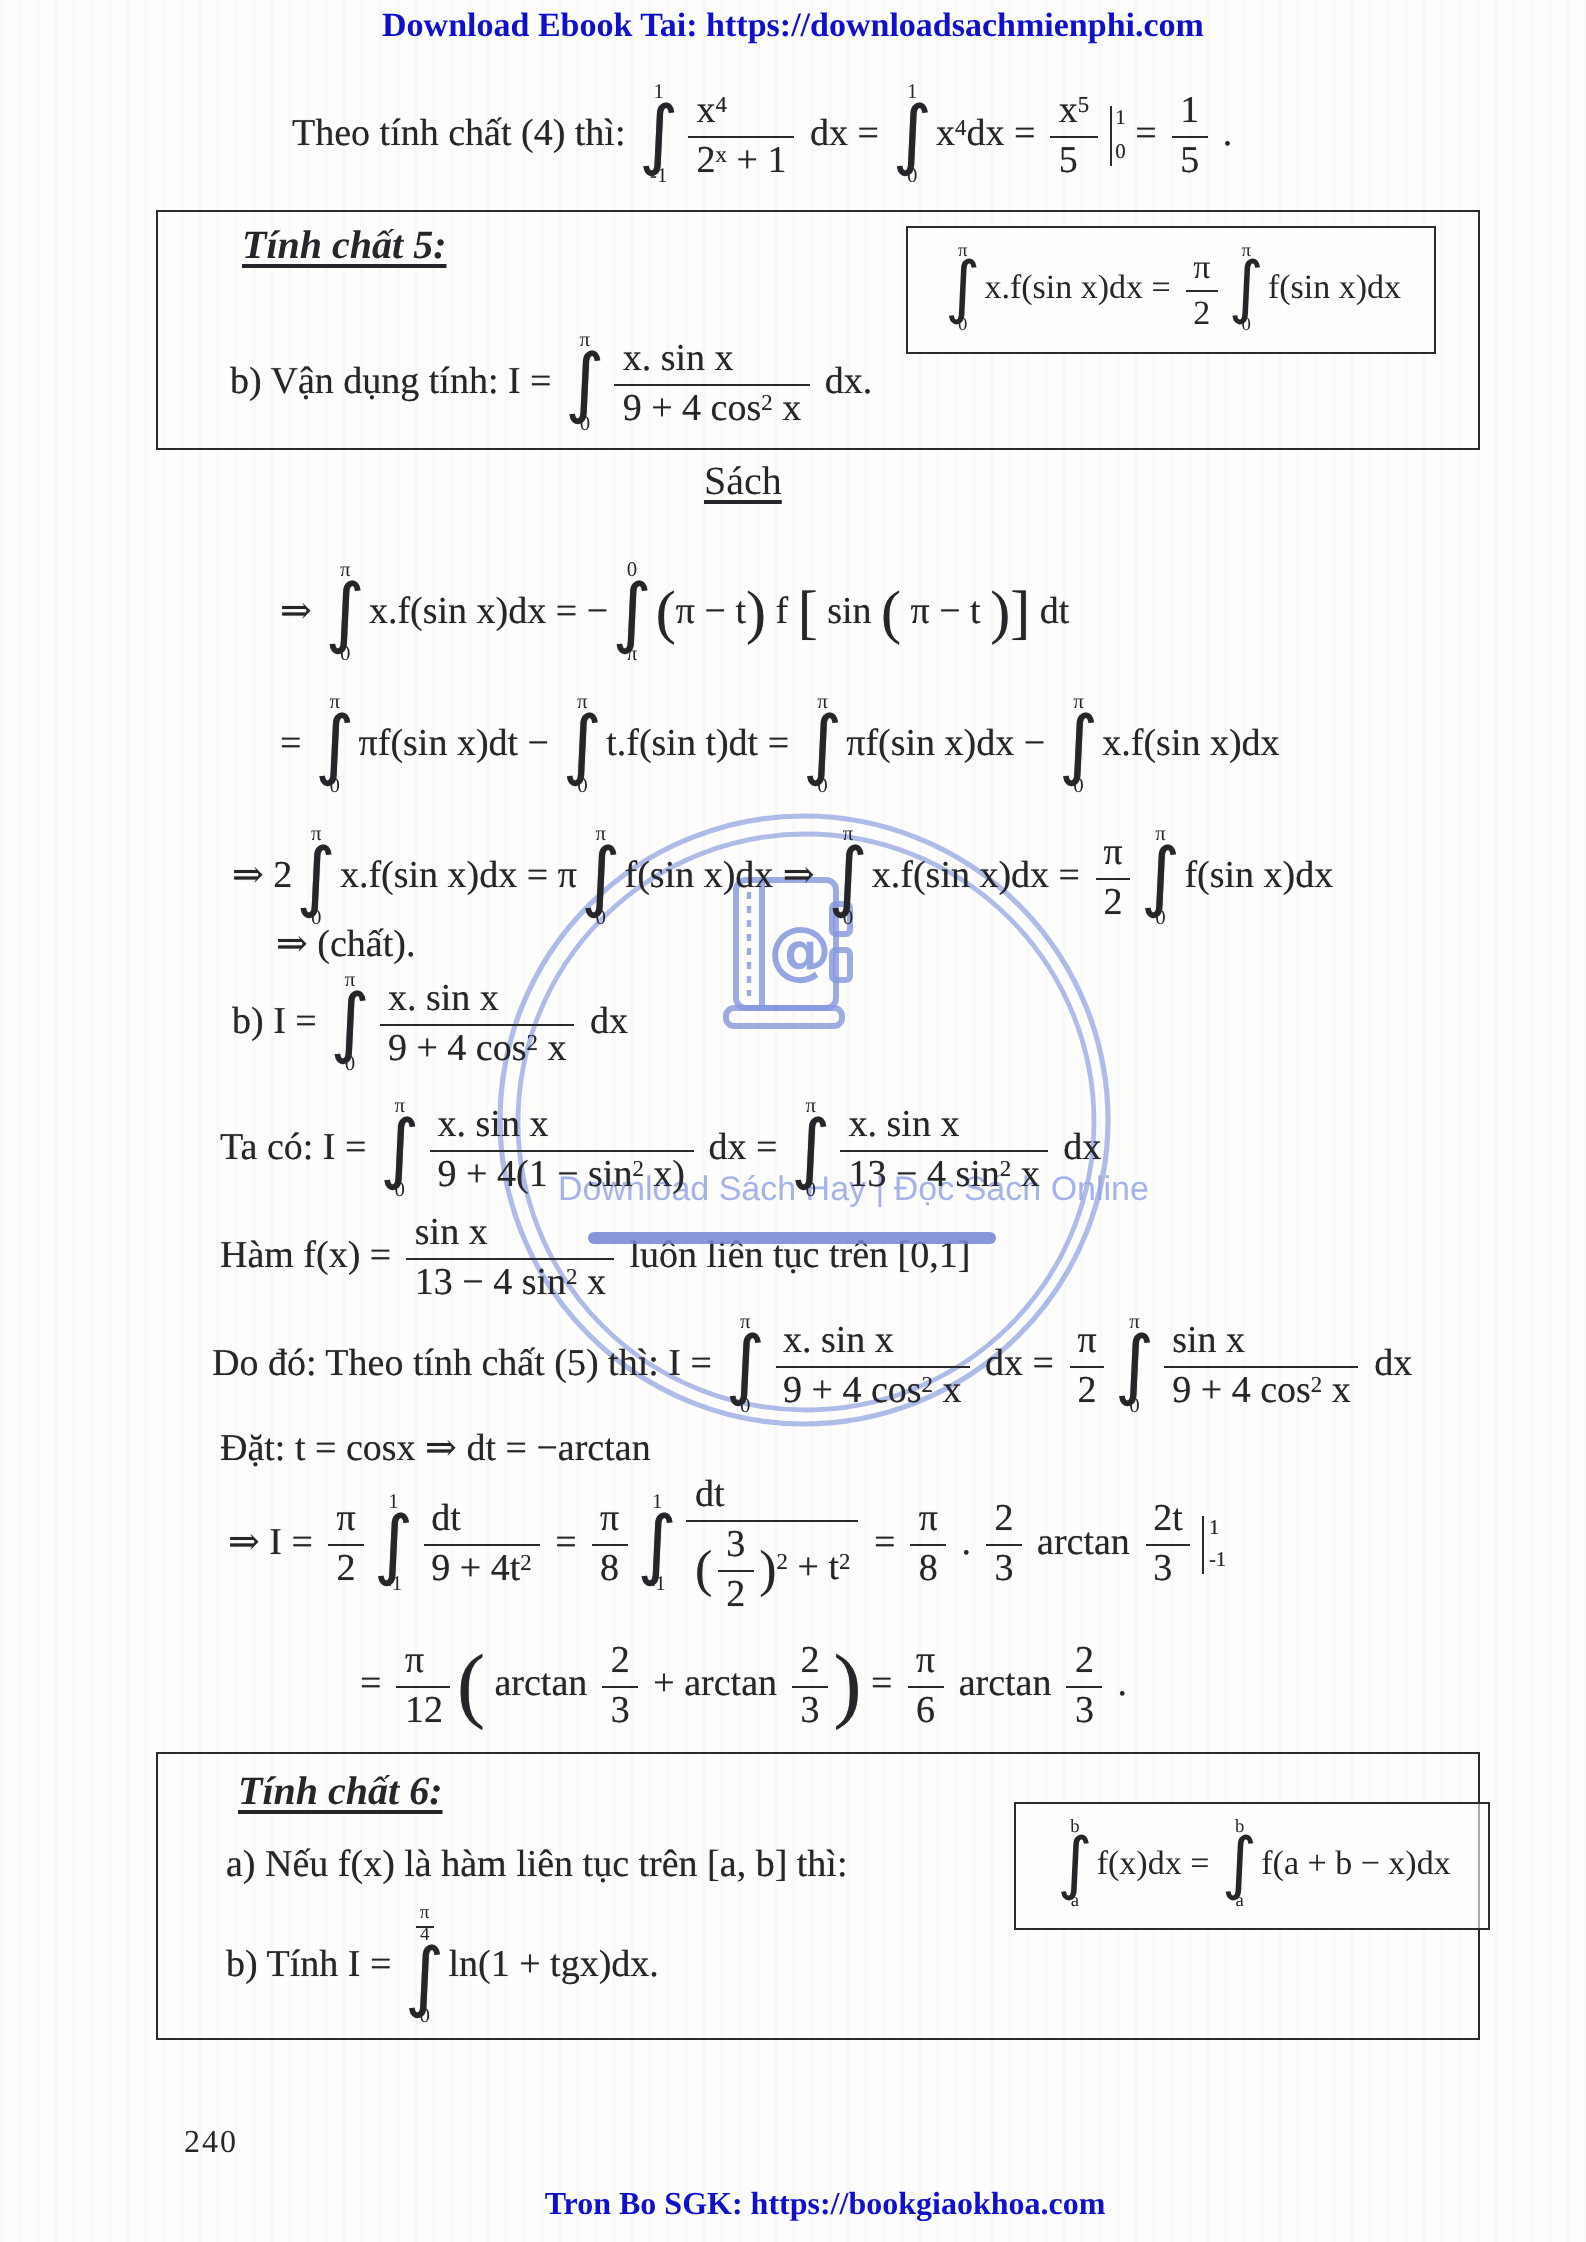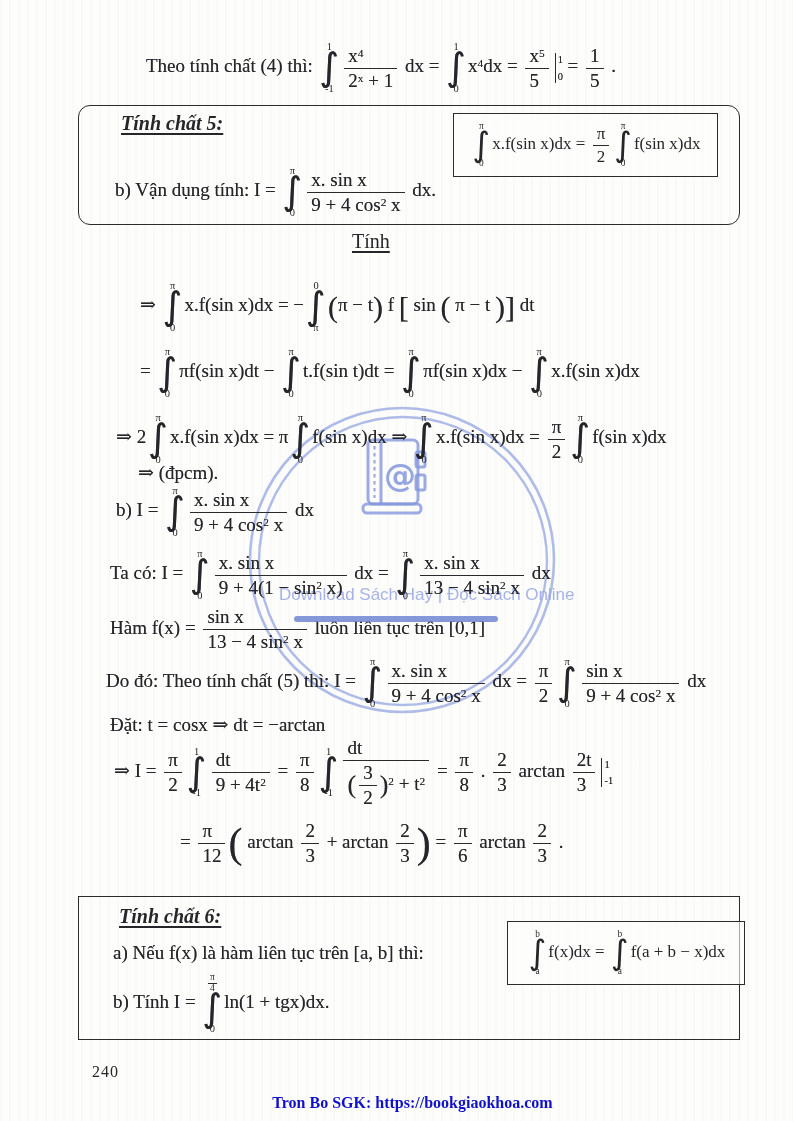--- a/index.html
+++ b/index.html
@@ -73,57 +73,58 @@
       <line x1="374.5" y1="446" x2="374.5" y2="498" stroke-width="2.2" stroke-dasharray="3.5,3.5"></line>
       <rect x="416" y="452" width="9" height="15" rx="2"></rect>
       <rect x="416" y="475" width="9" height="15" rx="2"></rect>
       <rect x="363" y="504" width="58" height="9" rx="4"></rect>
     </g>
     <text x="384" y="486" font-family="DejaVu Sans, sans-serif" font-size="32" font-weight="bold" fill="rgba(132,150,220,0.85)">@</text>
   </svg>
   <div class="wm-tagline">Download Sách Hay | Đọc Sách Online</div>
   <div class="wm-bar"></div>
 
+  <div class="link-line header-pos">Download Ebook Tai: https://downloadsachmienphi.com</div>
   <div class="link-line footer-pos">Tron Bo SGK: https://bookgiaokhoa.com</div>
   <div class="page-num">240</div>
 
   <div class="mline" style="top:42px;left:146px;">Theo tính chất (4) thì:  <span class="int">
         <span class="il">1</span>
         <span class="is">∫</span>
         <span class="il">-1</span>
       </span><span class="frac"><span class="fn">x<span class="sup">4</span></span><span class="fd">2<span class="sup">x</span> + 1</span></span> dx = <span class="int">
         <span class="il">1</span>
         <span class="is">∫</span>
         <span class="il">0</span>
       </span>x<span class="sup">4</span>dx = <span class="frac"><span class="fn">x<span class="sup">5</span></span><span class="fd">5</span></span><span class="eval">
         <span>1</span>
         <span>0</span>
       </span> = <span class="frac"><span class="fn">1</span><span class="fd">5</span></span> .</div>
 
-  <div class="pbox" style="left:78px;top:105px;width:660px;height:118px;border-radius:12px;">
+  <div class="pbox" style="left:78px;top:105px;width:660px;height:118px;">
     <div class="pbox-title" style="left:42px;top:6px;">Tính chất 5:</div>
     <div class="inner-box" style="left:374px;top:7px;width:263px;height:62px;">
       <span class="mrow"><span class="int">
             <span class="il">π</span>
             <span class="is">∫</span>
             <span class="il">0</span>
           </span>x.f(sin x)dx = <span class="frac"><span class="fn">π</span><span class="fd">2</span></span><span class="int">
             <span class="il">π</span>
             <span class="is">∫</span>
             <span class="il">0</span>
           </span>f(sin x)dx</span>
     </div>
     <div class="mline" style="left:36px;top:60px;">b) Vận dụng tính:  I = <span class="int">
           <span class="il">π</span>
           <span class="is">∫</span>
           <span class="il">0</span>
         </span><span class="frac"><span class="fn">x. sin x</span><span class="fd">9 + 4 cos<span class="sup">2</span> x</span></span> dx.</div>
   </div>
 
-  <div class="giai" style="left:352px;top:230px;">Tính</div>
+  <div class="giai" style="left:352px;top:230px;">Sách</div>
   <div class="mline" style="top:281px;left:140px;">⇒  <span class="int">
         <span class="il">π</span>
         <span class="is">∫</span>
         <span class="il">0</span>
       </span>x.f(sin x)dx = −<span class="int">
         <span class="il">0</span>
         <span class="is">∫</span>
         <span class="il">π</span>
       </span><span class="big" style="font-size: 30px;">(</span>π − t<span class="big" style="font-size: 30px;">)</span> f <span class="big" style="font-size: 30px;">[</span> sin <span class="big" style="font-size: 30px;">(</span> π − t <span class="big" style="font-size: 30px;">)</span><span class="big" style="font-size: 30px;">]</span> dt</div>
   <div class="mline" style="top:347px;left:140px;">=  <span class="int">
@@ -153,21 +154,21 @@
         <span class="il">0</span>
       </span>f(sin x)dx ⇒ <span class="int">
         <span class="il">π</span>
         <span class="is">∫</span>
         <span class="il">0</span>
       </span>x.f(sin x)dx = <span class="frac"><span class="fn">π</span><span class="fd">2</span></span><span class="int">
         <span class="il">π</span>
         <span class="is">∫</span>
         <span class="il">0</span>
       </span>f(sin x)dx</div>
-  <div class="mline" style="top:461px;left:138px;">⇒ (đpcm).</div>
+  <div class="mline" style="top:461px;left:138px;">⇒ (chất).</div>
   <div class="mline" style="top:486px;left:116px;">b)  I = <span class="int">
         <span class="il">π</span>
         <span class="is">∫</span>
         <span class="il">0</span>
       </span><span class="frac"><span class="fn">x. sin x</span><span class="fd">9 + 4 cos<span class="sup">2</span> x</span></span> dx</div>
   <div class="mline" style="top:549px;left:110px;">Ta có: I = <span class="int">
         <span class="il">π</span>
         <span class="is">∫</span>
         <span class="il">0</span>
       </span><span class="frac"><span class="fn">x. sin x</span><span class="fd">9 + 4(1 − sin<span class="sup">2</span> x)</span></span> dx = <span class="int">
@@ -193,21 +194,21 @@
       </span><span class="frac"><span class="fn">dt</span><span class="fd">9 + 4t<span class="sup">2</span></span></span> = <span class="frac"><span class="fn">π</span><span class="fd">8</span></span><span class="int">
         <span class="il">1</span>
         <span class="is">∫</span>
         <span class="il">-1</span>
       </span><span class="frac"><span class="fn">dt</span><span class="fd"><span class="big" style="font-size: 26px;">(</span><span class="frac"><span class="fn">3</span><span class="fd">2</span></span><span class="big" style="font-size: 26px;">)</span><span class="sup">2</span> + t<span class="sup">2</span></span></span> = <span class="frac"><span class="fn">π</span><span class="fd">8</span></span> . <span class="frac"><span class="fn">2</span><span class="fd">3</span></span> arctan <span class="frac"><span class="fn">2t</span><span class="fd">3</span></span><span class="eval">
         <span>1</span>
         <span>-1</span>
       </span></div>
   <div class="mline" style="top:820px;left:180px;">=  <span class="frac"><span class="fn">π</span><span class="fd">12</span></span><span class="big" style="font-size: 42px;">(</span> arctan <span class="frac"><span class="fn">2</span><span class="fd">3</span></span> + arctan <span class="frac"><span class="fn">2</span><span class="fd">3</span></span><span class="big" style="font-size: 42px;">)</span> = <span class="frac"><span class="fn">π</span><span class="fd">6</span></span> arctan <span class="frac"><span class="fn">2</span><span class="fd">3</span></span> .</div>
 
-  <div class="pbox" style="left:78px;top:896px;width:660px;height:142px;text-align:right;">
+  <div class="pbox" style="left:78px;top:876px;width:660px;height:142px;text-align:right;">
     <div class="pbox-title" style="left:40px;top:8px;">Tính chất 6:</div>
     <div class="mline" style="left:34px;top:44px;">a) Nếu f(x) là hàm liên tục trên [a, b] thì:</div>
     <div class="inner-box" style="left:428px;top:24px;width:236px;height:62px;">
       <span class="mrow"><span class="int">
             <span class="il">b</span>
             <span class="is">∫</span>
             <span class="il">a</span>
           </span>f(x)dx = <span class="int">
             <span class="il">b</span>
             <span class="is">∫</span>

